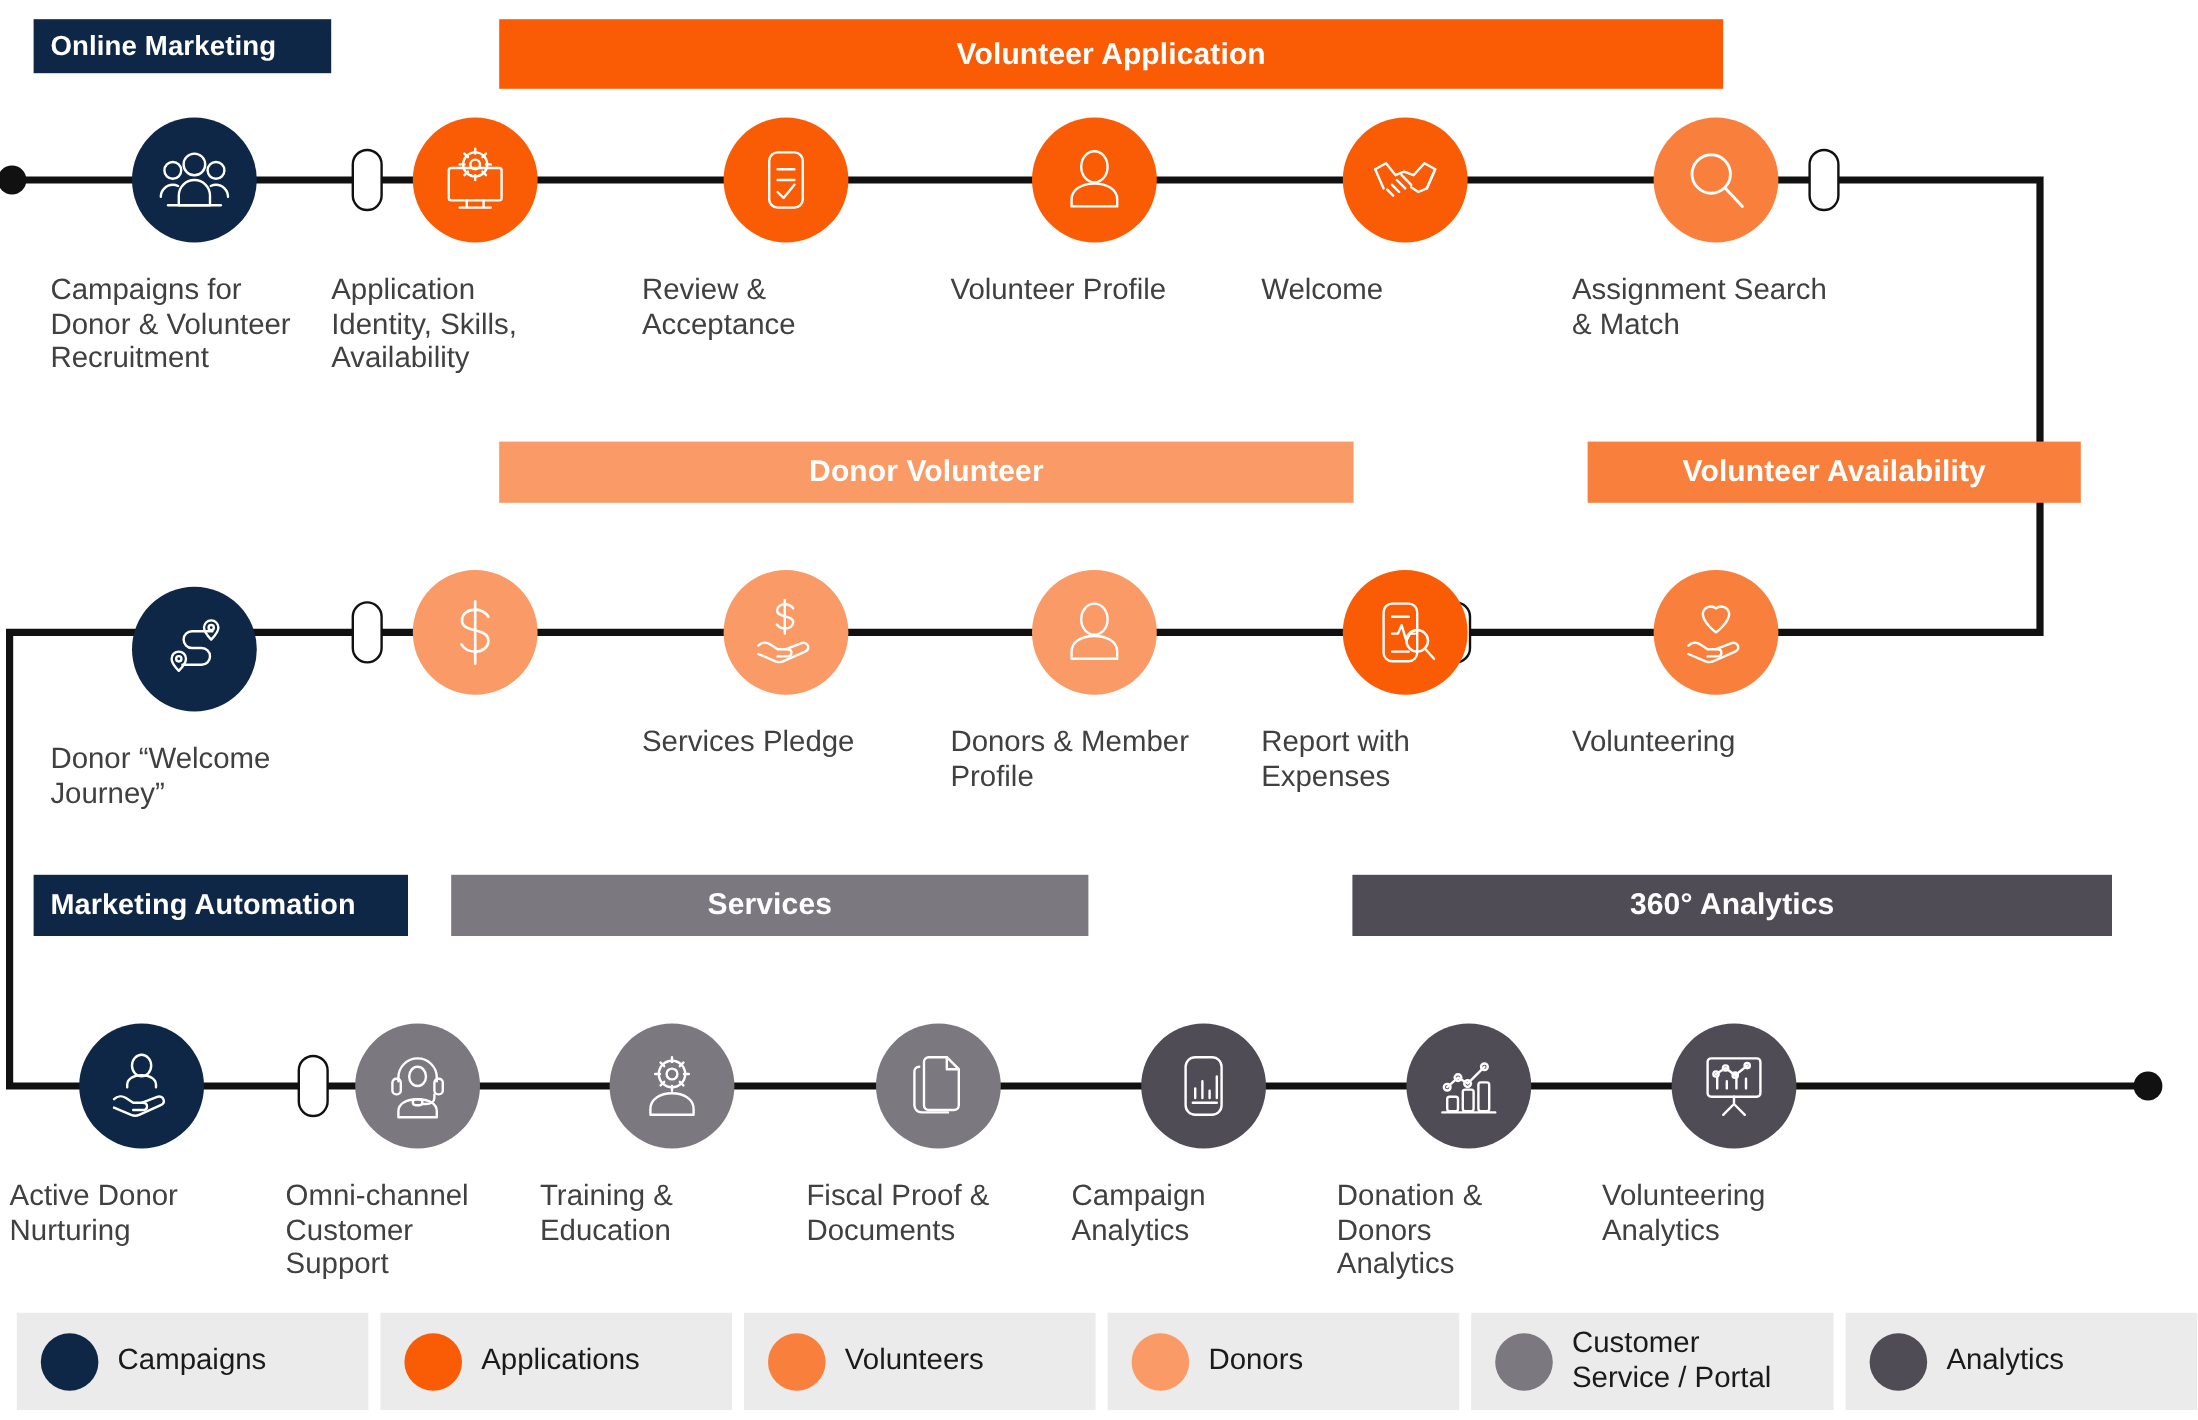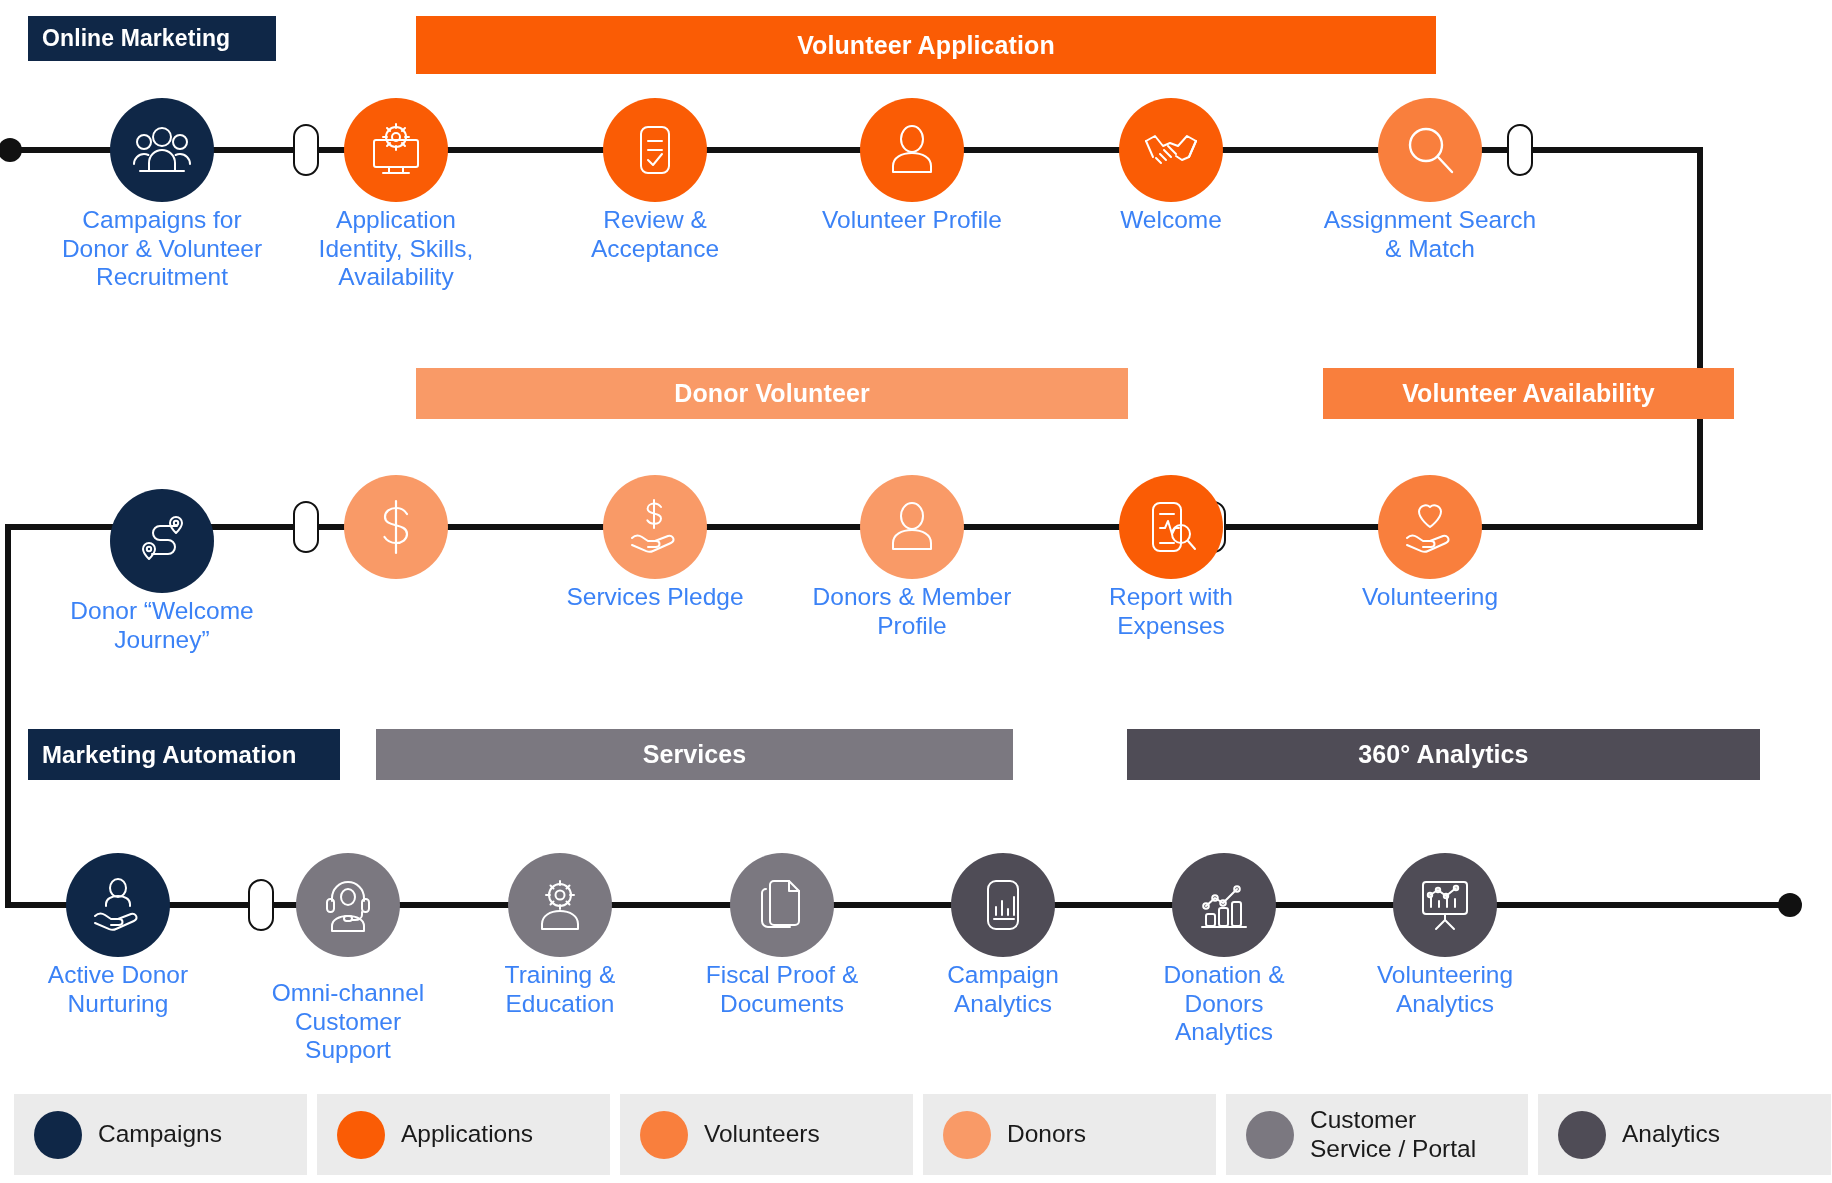--- a/index.html
+++ b/index.html
@@ -26,23 +26,22 @@
 
   
   .node { position: absolute; display: flex; flex-direction: column; align-items: center; }
   .bubble {
     border-radius: 50%;
     display: flex; align-items: center; justify-content: center;
     position: relative;
   }
   .bubble svg { display: block; }
   .node-label {
-    margin-top: 4px;
-    text-align: center;
-    color: #3b82f6;
+    margin-top: 26px;
+    color: #404040;
     font-size: 24.5px;
     line-height: 1.17;
     white-space: pre-line;
     width: 240px;
   }
 
   
   .pill {
     position: absolute;
     width: 26px; height: 52px;
@@ -89,21 +88,21 @@
   </div>
 
   <div class="band" style="left: 1323px; top: 368px; width: 411px; height: 51px; font-size: 25px; background: rgb(249, 127, 61);">
     <span>Volunteer Availability</span>
   </div>
 
   <div class="band left-align" style="left: 28px; top: 729px; width: 312px; height: 51px; font-size: 24px; background: rgb(15, 39, 71);">
     <span>Marketing Automation</span>
   </div>
 
-  <div class="band" style="left: 376px; top: 729px; width: 637px; height: 51px; font-size: 25px; background: rgb(123, 120, 128);">
+  <div class="band" style="left: 376px; top: 729px; width: 531px; height: 51px; font-size: 25px; background: rgb(123, 120, 128);">
     <span>Services</span>
   </div>
 
   <div class="band" style="left: 1127px; top: 729px; width: 633px; height: 51px; font-size: 25px; background: rgb(79, 76, 86);">
     <span>360° Analytics</span>
   </div>
 
   <div class="pill" style="left:293px; top:124px;"></div>
   <div class="pill" style="left:1507px; top:124px;"></div>
   <div class="pill" style="left:293px; top:501px;"></div>
@@ -288,21 +287,21 @@
           <path d="M18 31v-2c0-5 5.4-8 12-8s12 3 12 8v2"></path>
           <path d="M7 41c3-3 7-3 10-1l6 4h8c2.2 0 3.5 1.4 3.5 3s-1.3 3-3.5 3h-8"></path>
           <path d="M30 44l13-5c2.4-.9 4.6.3 5.3 2.3.6 1.9-.4 3.8-2.4 4.7L28 54c-2.4 1.1-4.4 1-6.7.1L7 48"></path>
         </g>
       </svg>
     </div>
     <div class="node-label" style="width:220px;">Active Donor
 Nurturing</div>
   </div>
 
-  <div class="node" style="left:238px; top:853px; width:220px;gap:18px;">
+  <div class="node" style="left:238px; top:853px; width:220px;">
     <div class="bubble" style="width:104px;height:104px;background:#7b7880;">
       <svg width="60" height="60" viewBox="0 0 60 60">
         <g fill="none" stroke="#fff" stroke-width="2" stroke-linecap="round" stroke-linejoin="round">
           <path d="M14 26v-3a16 16 0 0132 0v3"></path>
           <rect x="9" y="24" width="7" height="13" rx="3.2"></rect>
           <rect x="44" y="24" width="7" height="13" rx="3.2"></rect>
           <path d="M44 37v3c0 3-3 5-7 5h-3"></path>
           <rect x="26" y="41" width="8" height="5" rx="2.4"></rect>
           <ellipse cx="30" cy="22" rx="7" ry="8"></ellipse>
           <path d="M14 56v-5c0-6.6 7.2-10 16-10s16 3.4 16 10v5z"></path>

